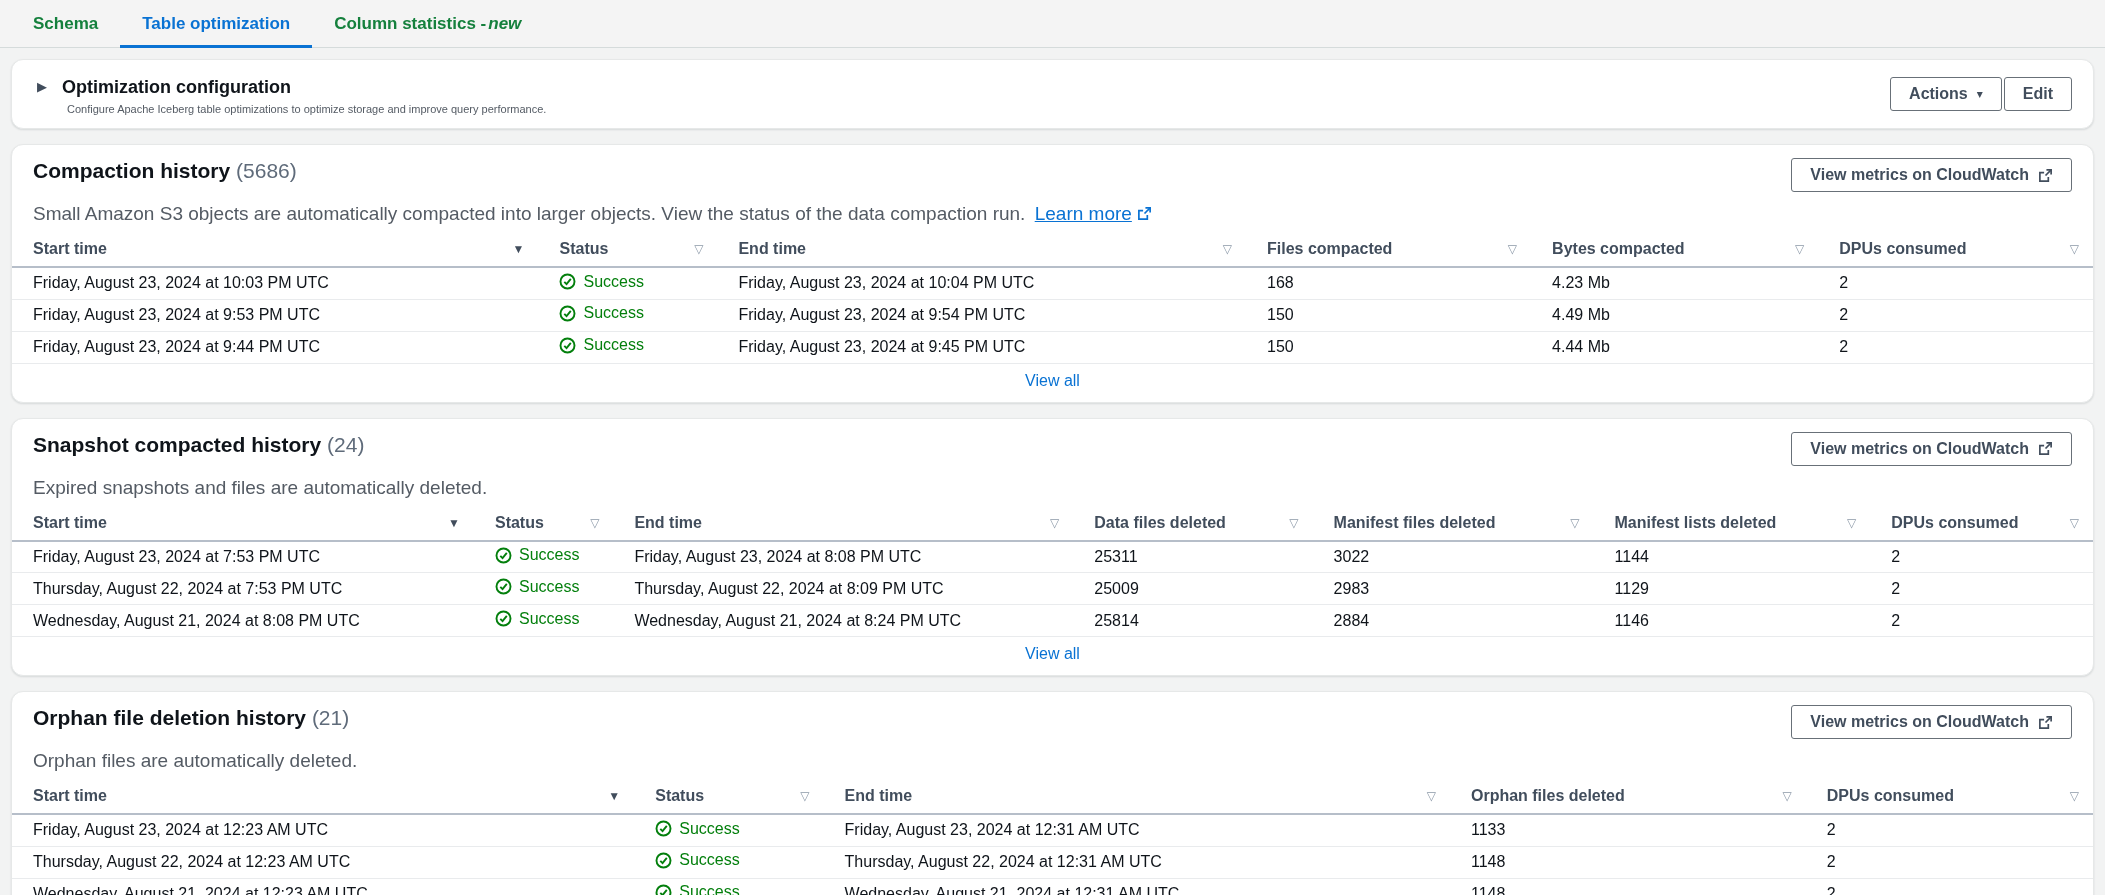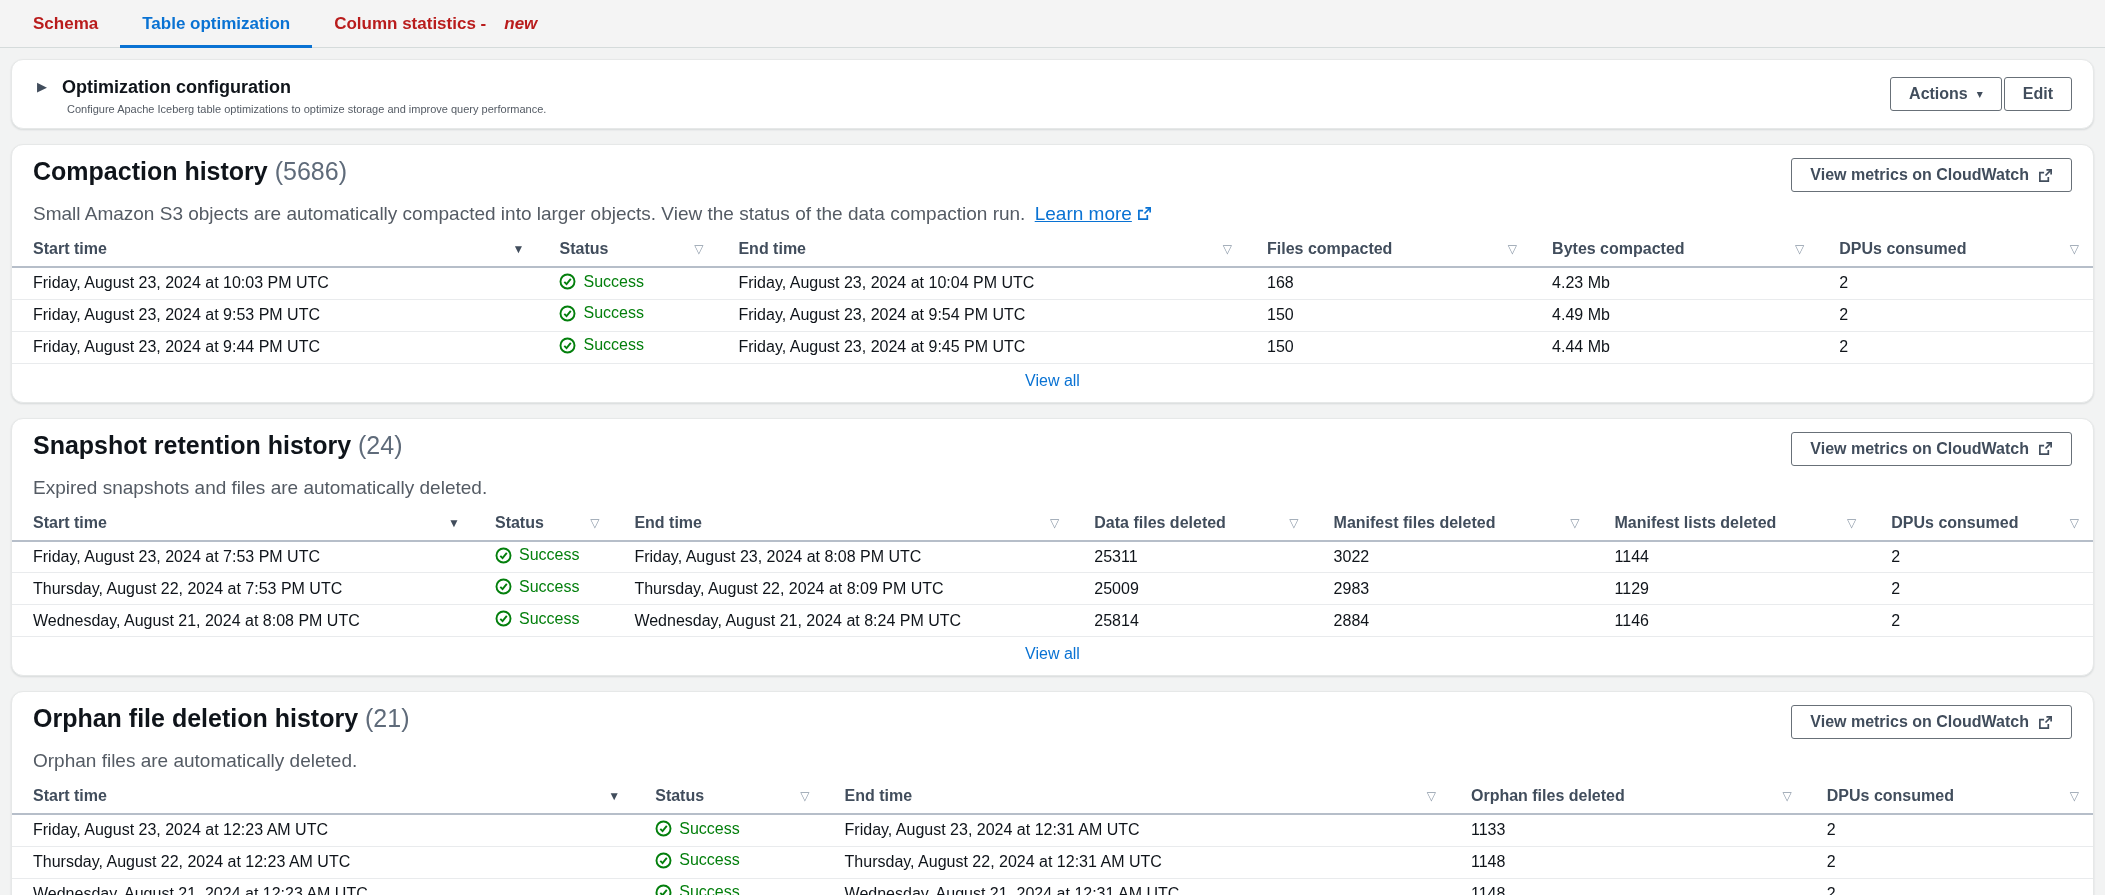--- a/index.html
+++ b/index.html
@@ -8,24 +8,24 @@
     background:#f2f3f3;
     font-family:"Liberation Sans","DejaVu Sans",sans-serif;
     color:#0f141a;
     overflow:hidden;
   }
 
   
   .tabbar { height:48px; display:flex; align-items:stretch; padding-left:11px;
             border-bottom:1px solid #d5dbdb; background:#f4f4f4; }
   .tab { display:flex; align-items:center; padding:0 22px; font-size:17px; font-weight:700;
-         color:#b91c1c; position:relative; cursor:pointer; }
+         color:#15803d; position:relative; cursor:pointer; }
   .tab.active { color:#0972d3;text-align:right; }
   .tab.active::after { content:""; position:absolute; left:0; right:0; bottom:-1px; height:3px; background:#0972d3; }
-  .new-badge { font-style:italic; margin-left:18px; }
+  .new-badge { font-style:italic; margin-left:2px; }
 
   
   .card { background:#fff; margin:0 11px; border-radius:12px;
           border:1px solid #e6e8e8; box-shadow:0 1px 2px rgba(0,28,36,.12); }
 
   .config-card { margin-top:11px; height:70px; display:flex; align-items:center;
                  justify-content:space-between; padding:0 21px; }
   .config-title-row { display:flex; align-items:center; gap:15px; }
   .expand-icon { font-size:13px; color:#414d5c; margin-left:4px; cursor:pointer; }
   .config-title { font-size:18px; font-weight:700; color:#0f141a; line-height:26px; }
@@ -34,21 +34,21 @@
   .btn-group { display:flex; gap:2px; }
   .btn { display:inline-flex; align-items:center; gap:9px; height:34px; padding:0 18px;
          background:#fff; border:1px solid #687078; border-radius:3px;
          font-family:"Liberation Sans","DejaVu Sans",sans-serif;
          font-size:16px; font-weight:700; color:#414d5c; cursor:pointer; white-space:nowrap; }
   .caret { font-size:12px; line-height:1; }
 
   
   .section-card { margin-top:15px; padding-top:13px; }
   .section-header { display:flex; justify-content:space-between; align-items:flex-start; padding:0 21px; }
-  .section-title { font-size:25px; font-weight:700; color:#0f141a; line-height:26px; }
+  .section-title { font-size:21px; font-weight:700; color:#0f141a; line-height:26px; }
   .count { color:#5f6b7a; font-weight:400; }
   .section-desc { margin-top:20px; font-size:19px; color:#545b64; line-height:19px; }
   .learn-more { color:#0972d3; text-decoration:underline; cursor:pointer;
                 display:inline-flex; align-items:center; gap:5px; margin-left:4px; }
   .ext-icon { width:15px; height:15px; flex:none; }
 
   
   .history-table { width:100%; border-collapse:collapse; table-layout:fixed; margin-top:9px; }
   .history-table th { height:35px; border-bottom:2px solid #b6bec9; padding:0 14px 0 21px; text-align:left; }
   .th-inner { display:flex; align-items:center; justify-content:space-between; }
@@ -230,21 +230,21 @@
     </table>
     <div class="view-all-row">
       <a class="view-all">View all</a>
     </div>
   </section>
 
   <section class="card section-card">
     <div class="section-header">
       <div>
         <h2 class="section-title">
-          <span>Snapshot retention history</span>
+          <span>Snapshot compacted history</span>
           <span class="count">(24)</span>
         </h2>
         <p class="section-desc">
           <span>Expired snapshots and files are automatically deleted.</span>
         </p>
       </div>
       <button class="btn">
         <span>View metrics on CloudWatch</span>
         <svg class="ext-icon" viewBox="0 0 16 16">
           <path d="M9 2h5v5" fill="none" stroke="currentColor" stroke-width="1.8"></path>

